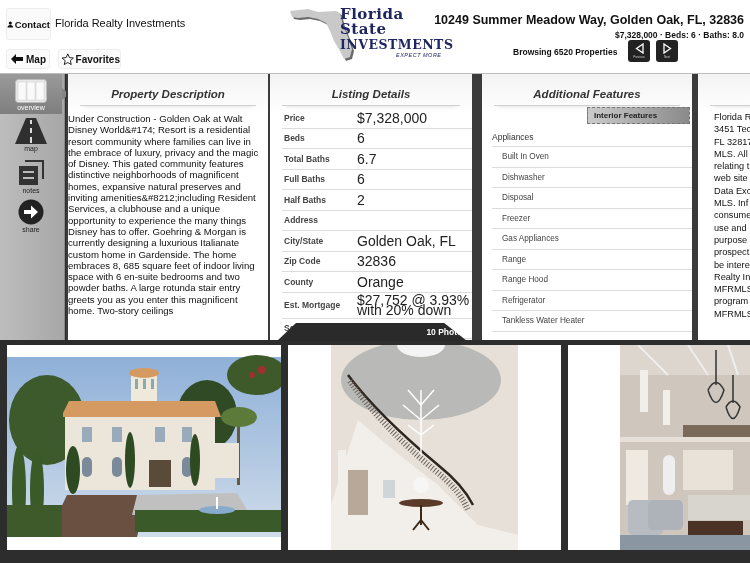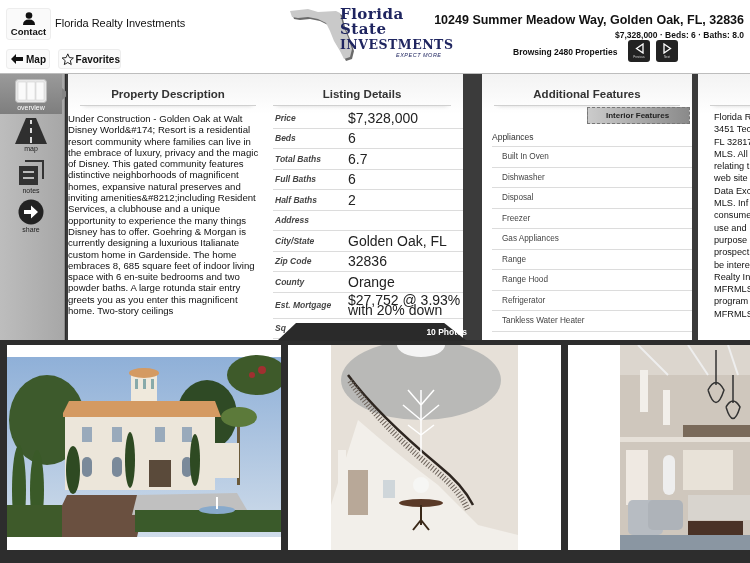--- a/index.html
+++ b/index.html
@@ -2,21 +2,21 @@
 <html><head>
 <meta charset="utf-8">
 <style>
   * { box-sizing: border-box; margin: 0; padding: 0; }
   html, body { width: 750px; height: 563px; overflow: hidden; background: #2d2d2d; font-family: "Liberation Sans", sans-serif; }
   #app { position: relative; width: 750px; height: 563px; }
 
   
   .header { position: absolute; left: 0; top: 0; width: 750px; height: 74px; background: #ffffff; border-bottom: 1px solid #bdbdbd; }
   .hbtn { position: absolute; background: #fafafa; border: 1px solid #ededed; border-radius: 3px; display: flex; align-items: center; font-weight: bold; font-size: 10px; color: #111; cursor: pointer; }
-  .contact-btn { left: 6px; top: 8px; width: 45px; height: 32px; flex-direction: column; justify-content: center; gap: 1px; font-size: 9.5px; }
+  .contact-btn { left: 6px; top: 8px; width: 45px; height: 32px; flex-direction: row; justify-content: center; gap: 1px; font-size: 9.5px; }
   .contact-btn svg { width: 14px; height: 13px; }
   .company-name { position: absolute; left: 55px; top: 17px; font-size: 11px; color: #111; font-weight: 500; }
   .map-btn { left: 6px; top: 49px; width: 44px; height: 20px; padding-left: 4px; gap: 3px; }
   .fav-btn { left: 58px; top: 49px; width: 63px; height: 20px; padding-left: 2px; gap: 1px; text-align: right; }
   .logo { position: absolute; left: 288px; top: 5px; width: 158px; height: 56px; }
   .logo .fl-text { position: absolute; left: 52px; font-family: "DejaVu Serif", serif; font-weight: bold; color: #1f2560; font-size: 15px; letter-spacing: 0.5px; line-height: 15px; }
   .logo .tag { position: absolute; left: 108px; top: 47px; font-style: italic; font-size: 5.5px; color: #1f2560; letter-spacing: 0.5px; }
   .addr { position: absolute; right: 6px; top: 13px; font-size: 12.5px; font-weight: bold; color: #111; }
   .summary { position: absolute; right: 6px; top: 30px; font-size: 8.5px; font-weight: bold; color: #111; }
   .browsing { position: absolute; left: 513px; top: 47px; font-size: 8.5px; font-weight: bold; color: #111; }
@@ -33,32 +33,32 @@
   .side-overview .lbl { color: #fff; }
   .side-overview::after { content: ""; position: absolute; right: -7px; top: 14px; border-left: 7px solid #858585; border-top: 6px solid transparent; border-bottom: 6px solid transparent; }
   .side-map { top: 44px; }
   .side-notes { top: 86px; }
   .side-share { top: 125px; }
 
   
   .panels { position: absolute; left: 66px; top: 74px; width: 684px; height: 266px; background: #3b3b3b; }
   .panel { position: absolute; top: 0; height: 266px; background: linear-gradient(#f3f3f3, #ffffff 40px); overflow: hidden; }
   .p-desc { left: 2px; width: 200px; }
-  .p-details { left: 195px; width: 202px; }
+  .p-details { left: 204px; width: 202px; }
   .p-features { left: 416px; width: 210px; }
   .p-disclaimer { left: 632px; width: 60px; }
-  .panel h2 { text-align: center; font-size: 11.5px; font-weight: bold; color: #333; margin-top: 14px; padding-bottom: 5px; border-bottom: 1px solid #d0d0d0; margin-left: 12px; margin-right: 12px; box-shadow: 0 4px 4px -4px rgba(0,0,0,0.15); }
+  .panel h2 { text-align: center; font-size: 11.5px; font-weight: bold; color: #333; margin-top: 14px; padding-bottom: 5px; border-bottom: 1px solid #d0d0d0; margin-left: 12px; margin-right: 12px; box-shadow: 0 4px 4px -4px rgba(0,0,0,0.15); font-style: italic; }
   .desc-text { font-size: 9.6px; line-height: 11.3px; color: #111; padding: 7px 7px 0 0; }
 
   .details-table { width: 100%; padding-left: 12px; margin-top: 2px; }
   .drow { display: flex; border-bottom: 1px solid #dcdcdc; min-height: 20.5px; align-items: center; }
-  .drow .k { width: 75px; font-size: 8.5px; font-weight: bold; color: #444; padding-left: 2px; font-style: italic; }
+  .drow .k { width: 75px; font-size: 8.5px; font-weight: bold; color: #444; padding-left: 2px; }
   .drow .v { flex: 1; font-size: 14px; color: #222; line-height: 10.5px; padding: 2px 0; }
 
-  .tab-interior { position: absolute; right: 2px; top: 33px; width: 103px; height: 17px; background: linear-gradient(to right, #cbcbcb, #8a8a8a); border: 1px dashed #777; font-size: 8px; font-weight: bold; color: #222; padding: 3px 0 0 18px; cursor: pointer; }
+  .tab-interior { position: absolute; right: 2px; top: 33px; width: 103px; height: 17px; background: linear-gradient(to right, #cbcbcb, #8a8a8a); border: 1px dashed #777; font-size: 8px; font-weight: bold; color: #222; padding: 3px 0 0 6px; cursor: pointer; }
   .feat-list { position: absolute; left: 10px; top: 54px; right: 0; }
   .feat-group { font-size: 8.5px; color: #333; height: 19px; padding-top: 4px; border-bottom: 1px solid #dcdcdc; }
   .feat-item { font-size: 8.2px; color: #444; height: 20.5px; padding: 5px 0 0 10px; border-bottom: 1px solid #dcdcdc; }
 
   .disc-text { font-size: 9.2px; line-height: 12.3px; color: #111; padding: 53px 0 0 16px; white-space: nowrap; }
 
   
   .photos-tab { position: absolute; left: 277px; top: 323px; width: 190px; height: 18px; }
   .photos-tab .shape { position: absolute; left: 0; top: 0; width: 190px; height: 18px; background: #2a2a2a; clip-path: polygon(10% 0, 88% 0, 100% 100%, 0 100%); }
   .photos-tab .lbl { position: absolute; left: 0; top: 4px; width: 190px; text-align: right; font-size: 8.5px; font-weight: bold; color: #fff; }
@@ -103,21 +103,21 @@
         <path d="M2 6 L20 4 L30 7 L48 6 L52 8 L55 20 L60 32 L64 44 L62 52 L56 54 L52 46 L46 36 L42 26 L38 18 L30 14 L20 12 L10 13 L4 12 Z" fill="#c9c9c9"></path>
       </svg>
       <div class="fl-text" style="top:2px">Florida</div>
       <div class="fl-text" style="top:17px">State</div>
       <div class="fl-text" style="top:32px;font-size:12.5px;text-transform:uppercase">Investments</div>
       <div class="tag">EXPECT MORE</div>
     </div>
 
     <div class="addr">10249 Summer Meadow Way, Golden Oak, FL, 32836</div>
     <div class="summary">$7,328,000 · Beds: 6 · Baths: 8.0</div>
-    <div class="browsing">Browsing 2480 Properties</div>
+    <div class="browsing">Browsing 6520 Properties</div>
     <div class="navbtn prev-btn">
       <svg width="9" height="11" viewBox="0 0 9 11">
           <path d="M8 1 L1.5 5.5 L8 10 Z" fill="none" stroke="#fff" stroke-width="1.3"></path>
         </svg>
       <span class="lbl">Previous</span>
     </div>
     <div class="navbtn next-btn">
       <svg width="9" height="11" viewBox="0 0 9 11">
           <path d="M1 1 L7.5 5.5 L1 10 Z" fill="none" stroke="#fff" stroke-width="1.3"></path>
         </svg>

